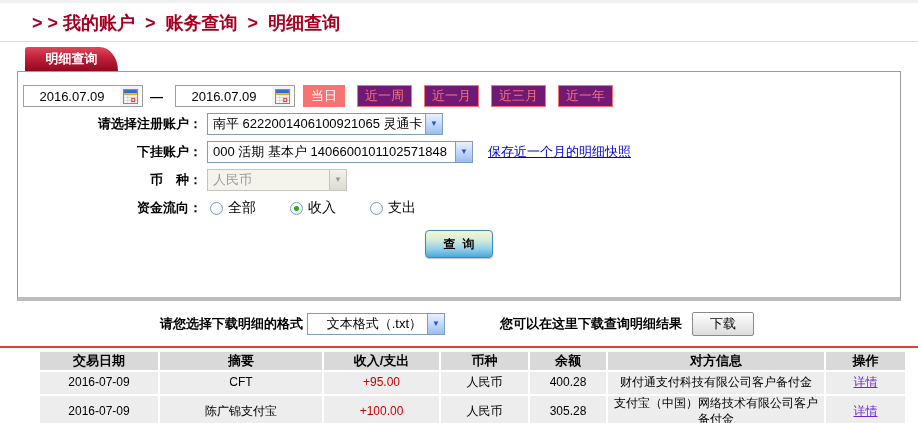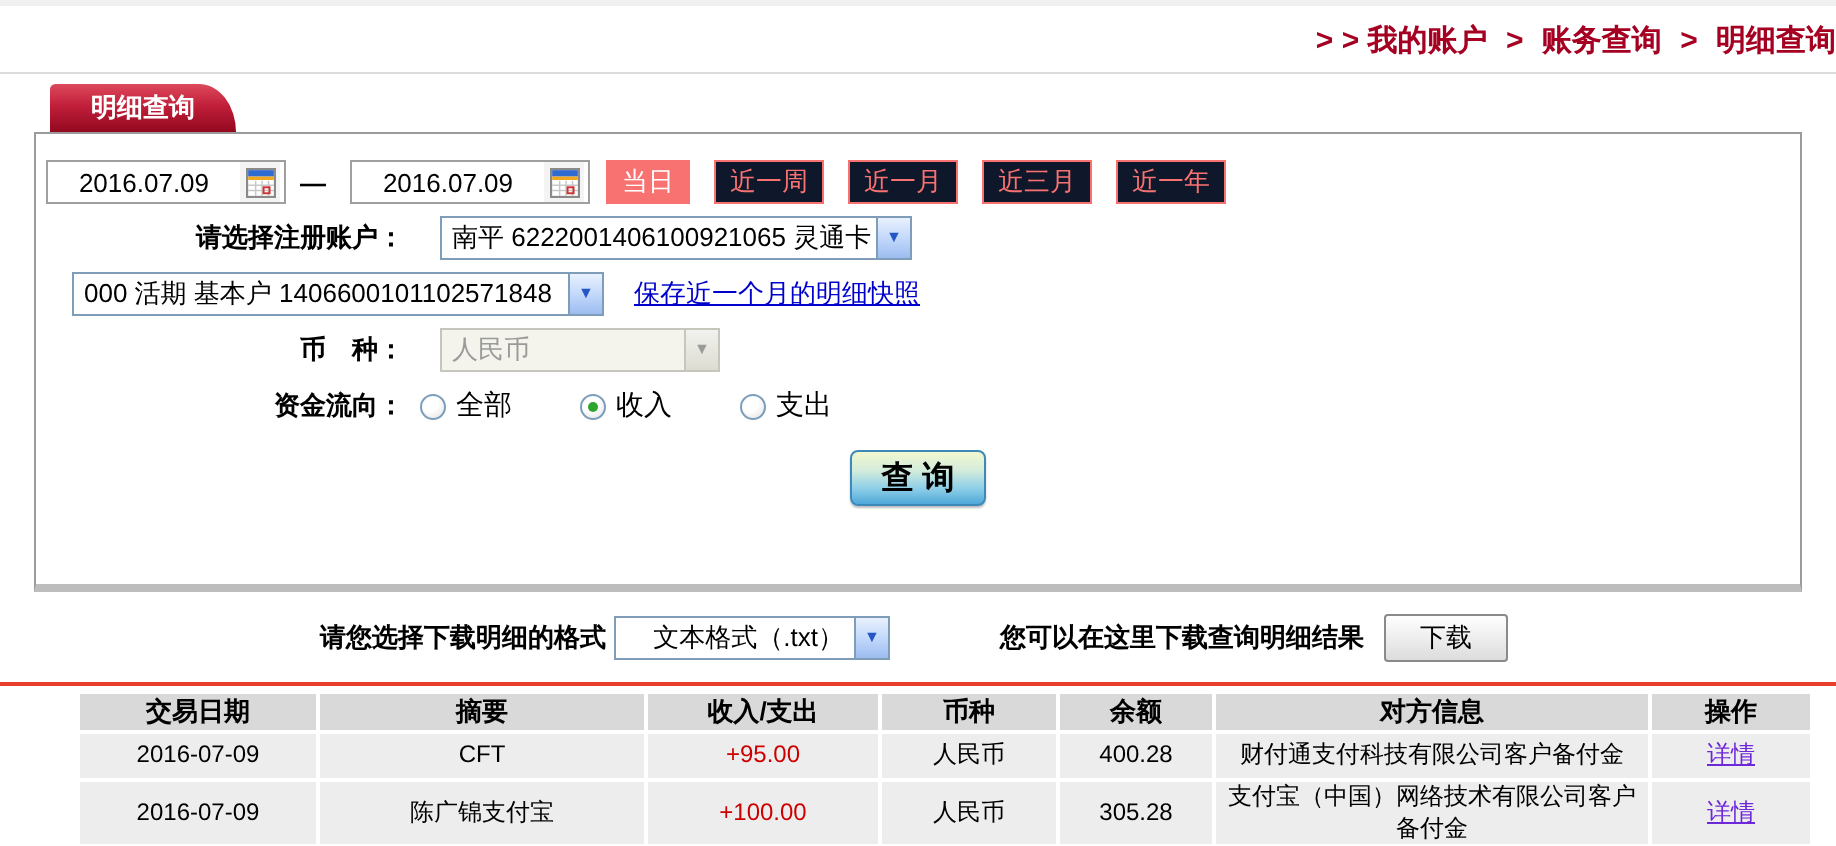--- a/index.html
+++ b/index.html
@@ -2,21 +2,21 @@
 <html><head>
 <meta charset="utf-8">
 <style>
   * { box-sizing: border-box; }
   html,body { margin:0; padding:0; }
   body {
     width:918px; height:423px; background:#fff; overflow:hidden; position:relative;
     font-family:"Liberation Sans","DejaVu Sans",sans-serif; font-size:13px; color:#000;
   }
   .top-strip { height:3px; background:#f0f0f0; }
-  .breadcrumb { padding:8px 0 0 32px; color:#a50022; font-weight:bold; font-size:15px;text-align:right; }
+  .breadcrumb { padding:8px 0 0 32px; color:#a50022; font-weight:bold; font-size:18px; }
   .breadcrumb .sep { margin:0 5px; }
   .breadcrumb .crumb { cursor:pointer; }
   .breadcrumb-divider { border-top:1px solid #dcdcdc; margin-top:6px; }
 
   .tab-row { position:relative; height:29px; }
   .tab {
     position:absolute; left:25px; bottom:0; width:93px; height:24px;
     background:linear-gradient(180deg,#dd4a5c 0%,#c11f3a 45%,#93081f 100%);
     border-top-right-radius:20px 26px; border-top-left-radius:3px;
     color:#fff; font-weight:bold; font-size:13px; text-align:center; line-height:24px;
@@ -33,25 +33,25 @@
   .form-label { width:184px; text-align:right; font-weight:bold; font-size:13px; flex-shrink:0; white-space:pre; }
 
   .date-box { display:flex; align-items:center; width:120px; height:22px; border:1px solid #9f9f9f; background:#fff; margin-left:5px; }
   .date-box input { border:none; outline:none; width:96px; height:18px; font-size:13px; text-align:center; font-family:inherit; padding:0; }
   .cal-btn { width:20px; height:20px; border:none; background:#f4f4f4; padding:1px 2px; cursor:pointer; display:flex; align-items:center; justify-content:center; }
   .date-dash { margin:0 7px; font-weight:bold; }
 
   .quick-group { display:flex; gap:12px; margin-left:8px;align-items:center; }
   .quick-btn {
     height:22px; line-height:20px; padding:0 7px; font-size:13px; cursor:pointer;
-    border:1px solid #f87272; color:#f87272; background:#0f172a; white-space:nowrap;
+    border:1px solid #f87272; color:#f87272; background:#701a75; white-space:nowrap;
   }
   .quick-btn.active { background:#f87272; color:#fff; }
 
-  .xp-select { display:flex; align-items:center; height:22px; border:1px solid #7f9db9; background:#fff; margin-left:18px; cursor:pointer; }
+  .xp-select { display:flex; align-items:center; height:22px; border:1px solid #7f9db9; background:#fff; margin-left:5px; cursor:pointer; }
   .xp-select .sel-text { flex:1; padding:0 5px; font-size:13px; white-space:nowrap; overflow:hidden; }
   .xp-select .sel-arrow {
     width:17px; align-self:stretch; border-left:1px solid #7f9db9;
     background:linear-gradient(180deg,#e9f1fd 0%,#c3d9fb 50%,#9cbcf0 100%);
     display:flex; align-items:center; justify-content:center;
   }
   .arrow-glyph { font-size:8px; color:#2457c5; line-height:1; }
   .xp-select.disabled { border-color:#c6c6bd; background:#f4f4ec; cursor:default; }
   .xp-select.disabled .sel-text { color:#9a9a9a; }
   .xp-select.disabled .sel-arrow { border-left-color:#c6c6bd; background:linear-gradient(180deg,#f2f2ee,#dcdcd2); }
@@ -65,22 +65,22 @@
     width:13px; height:13px; border-radius:50%; border:1px solid #7b9ebd;
     background:radial-gradient(circle at 35% 30%, #fff 40%, #e2e2e2); position:relative; flex-shrink:0;
   }
   .radio.sel::after { content:''; position:absolute; left:3px; top:3px; width:5px; height:5px; border-radius:50%; background:#2da52d; }
   .radio-lbl { margin-left:5px; font-size:14px; }
 
   .query-row { text-align:center; margin-top:11px; }
   .query-btn {
     display:inline-block; width:68px; height:28px; border:1px solid #3d8ab8; border-radius:4px;
     background:linear-gradient(180deg,#f2f8d0 0%,#d4ecda 35%,#8ecfe8 70%,#4fa8d8 100%);
-    font-weight:bold; font-size:16px; line-height:26px; text-align:center; cursor:pointer;
-    font-family:Liberation Sans, sans-serif; box-shadow:0 1px 1px rgba(0,0,0,0.25);
+    font-weight:bold; font-size:12px; line-height:26px; text-align:center; cursor:pointer;
+    font-family:Liberation Mono, monospace; box-shadow:0 1px 1px rgba(0,0,0,0.25);
   }
 
   .download-row { display:flex; align-items:center; margin:11px 0 0 160px; font-size:13px; }
   .download-label { font-weight:bold; }
   .format-select { width:138px; margin-left:4px;text-align:right; }
   .download-hint { margin-left:55px; font-weight:bold; }
   .download-btn {
     margin-left:10px; width:62px; height:24px; border:1px solid #8a8a8a; border-radius:2px;
     background:linear-gradient(180deg,#ffffff,#dcdcdc); font-size:13px; cursor:pointer; font-family:inherit;
   }
@@ -153,20 +153,21 @@
     <span class="form-label">请选择注册账户：</span>
     <span class="xp-select" style="width:236px">
       <span class="sel-text">南平 6222001406100921065 灵通卡</span>
       <span class="sel-arrow">
           <span class="arrow-glyph">▼</span>
         </span>
     </span>
   </div>
 
   <div class="form-row">
+    <span class="form-label">下挂账户：</span>
     <span class="xp-select" style="width:266px">
       <span class="sel-text">000 活期 基本户 1406600101102571848</span>
       <span class="sel-arrow">
           <span class="arrow-glyph">▼</span>
         </span>
     </span>
     <span class="snapshot-link">保存近一个月的明细快照</span>
   </div>
 
   <div class="form-row">

